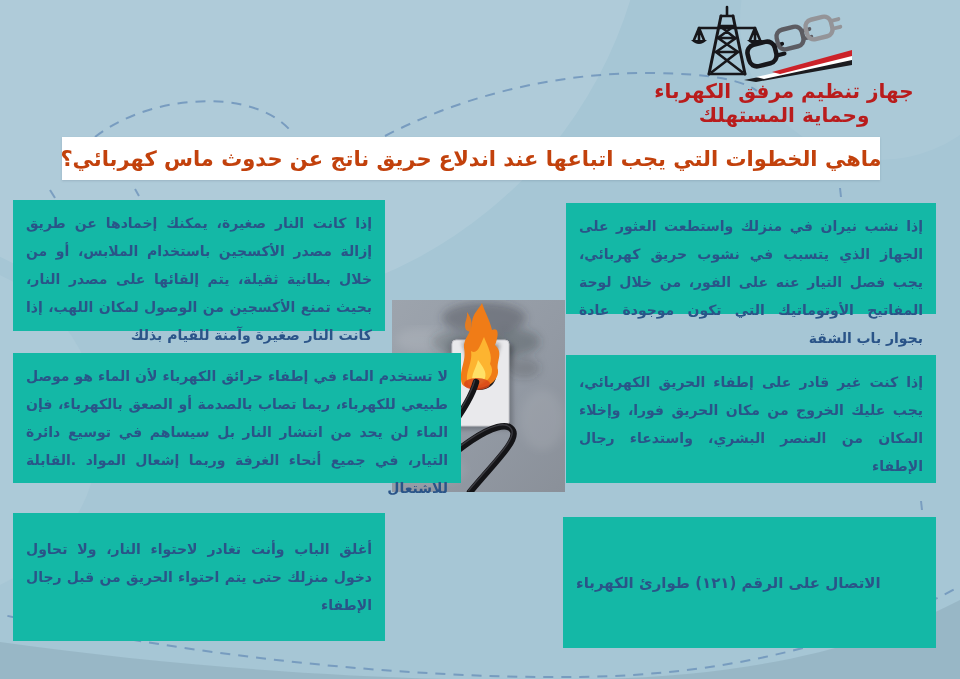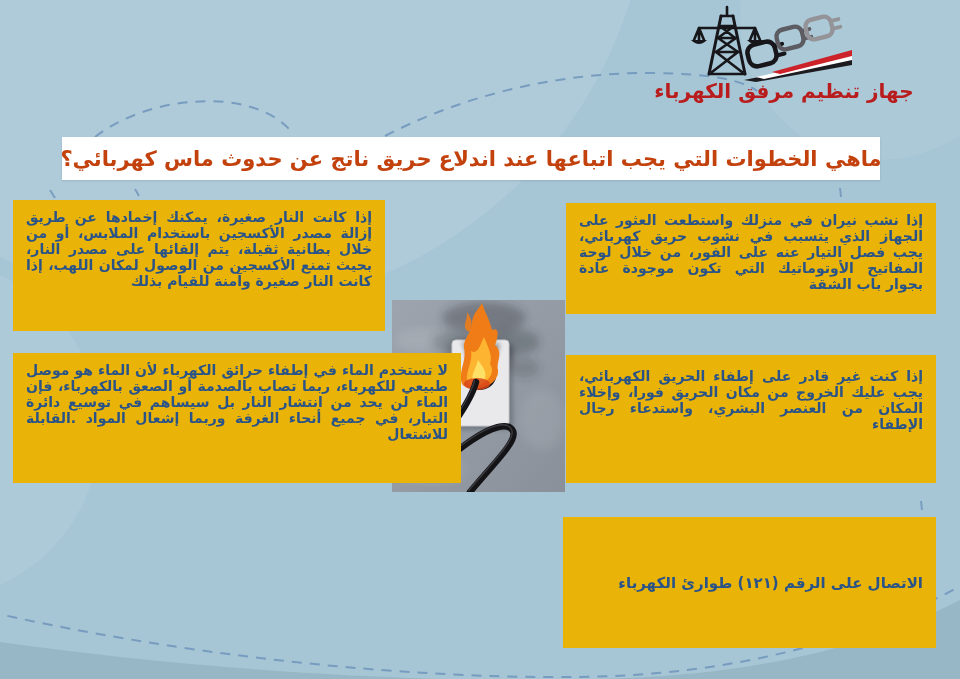--- a/index.html
+++ b/index.html
@@ -25,31 +25,31 @@
     position:absolute;left:62px;top:137px;width:818px;height:43px;background:#ffffff;
     display:flex;align-items:center;justify-content:center;z-index:2;
     box-shadow:0 1px 2px rgba(60,80,100,.18);
   }
   .title-bar span{
     color:#c2410c;font-weight:bold;font-size:21px;white-space:nowrap;direction:rtl;
   }
 
   
   .ybox{
-    position:absolute;background:#eab308;z-index:2;direction:rtl;
-    color:#2a5488;font-weight:bold;font-size:14px;line-height:16px;
+    position:absolute;background:#14b8a6;z-index:2;direction:rtl;
+    color:#2a5488;font-weight:bold;font-size:14px;line-height:28px;
     box-sizing:border-box;padding:9px 13px;
   }
   .ybox p{margin:0;text-align:justify;}
   .b-tl{left:13px;top:200px;width:372px;height:131px;}
   .b-ml{left:13px;top:353px;width:448px;height:130px;}
   .b-bl{left:13px;top:513px;width:372px;height:128px;display:flex;align-items:center;}
   .b-tr{left:566px;top:203px;width:370px;height:111px;}
   .b-mr{left:566px;top:355px;width:370px;height:128px;padding-top:13px;}
-  .b-br{left:563px;top:517px;width:373px;height:131px;display:flex;align-items:center;justify-content:flex-start;}
+  .b-br{left:563px;top:517px;width:373px;height:131px;display:flex;align-items:center;justify-content:flex-end;}
   .b-br p{text-align:center;font-size:15px;}
 
   
   .photo{position:absolute;left:392px;top:300px;width:173px;height:192px;z-index:1;}
 </style>
 </head>
 <body>
 
 <div class="canvas">
 
@@ -104,32 +104,36 @@
         <line x1="13" y1="4" x2="21" y2="4" stroke-width="3.8"></line>
       </g>
       <g transform="translate(135,26) rotate(-14)" stroke="#949498" fill="none" stroke-width="4.4" stroke-linecap="round">
         <rect x="-13" y="-10" width="26" height="20" rx="7"></rect>
         <line x1="13" y1="-4" x2="21" y2="-4" stroke-width="3.8"></line>
         <line x1="13" y1="4" x2="21" y2="4" stroke-width="3.8"></line>
       </g>
     </svg>
     <div class="logo-text" dir="rtl">
       <div>جهاز تنظيم  مرفق الكهرباء</div>
+      <div>وحماية المستهلك</div>
     </div>
   </div>
 
   <div class="title-bar">
     <span dir="rtl">ماهي الخطوات التي يجب اتباعها عند اندلاع حريق ناتج عن حدوث ماس كهربائي؟</span>
   </div>
 
   <div class="ybox b-tl">
     <p>إذا كانت النار صغيرة، يمكنك إخمادها عن طريق إزالة مصدر الأكسجين باستخدام الملابس، أو من خلال بطانية ثقيلة، يتم إلقائها على مصدر النار، بحيث تمنع الأكسجين من الوصول لمكان اللهب، إذا كانت النار صغيرة وآمنة للقيام بذلك</p>
   </div>
   <div class="ybox b-ml">
     <p>لا تستخدم الماء في إطفاء حرائق الكهرباء لأن الماء هو موصل طبيعي للكهرباء، ربما تصاب بالصدمة أو الصعق بالكهرباء، فإن الماء لن يحد من انتشار النار بل سيساهم في توسيع دائرة التيار، في جميع أنحاء الغرفة وربما إشعال المواد .القابلة للاشتعال</p>
+  </div>
+  <div class="ybox b-bl">
+    <p>أغلق الباب وأنت تغادر لاحتواء النار، ولا تحاول دخول منزلك حتى يتم احتواء الحريق من قبل رجال الإطفاء</p>
   </div>
   <div class="ybox b-mr">
     <p>إذا كنت غير قادر على إطفاء الحريق الكهربائي، يجب عليك الخروج من مكان الحريق فورا، وإخلاء المكان من العنصر البشري،  واستدعاء رجال الإطفاء</p>
   </div>
   <div class="ybox b-tr">
     <p>إذا نشب نيران في منزلك واستطعت العثور على الجهاز الذي يتسبب في نشوب حريق كهربائي، يجب فصل التيار عنه على الفور، من خلال لوحة المفاتيح الأوتوماتيك التي تكون موجودة عادة بجوار باب الشقة</p>
   </div>
   <div class="ybox b-br">
     <p>الاتصال على الرقم (١٢١) طوارئ الكهرباء</p>
   </div>

